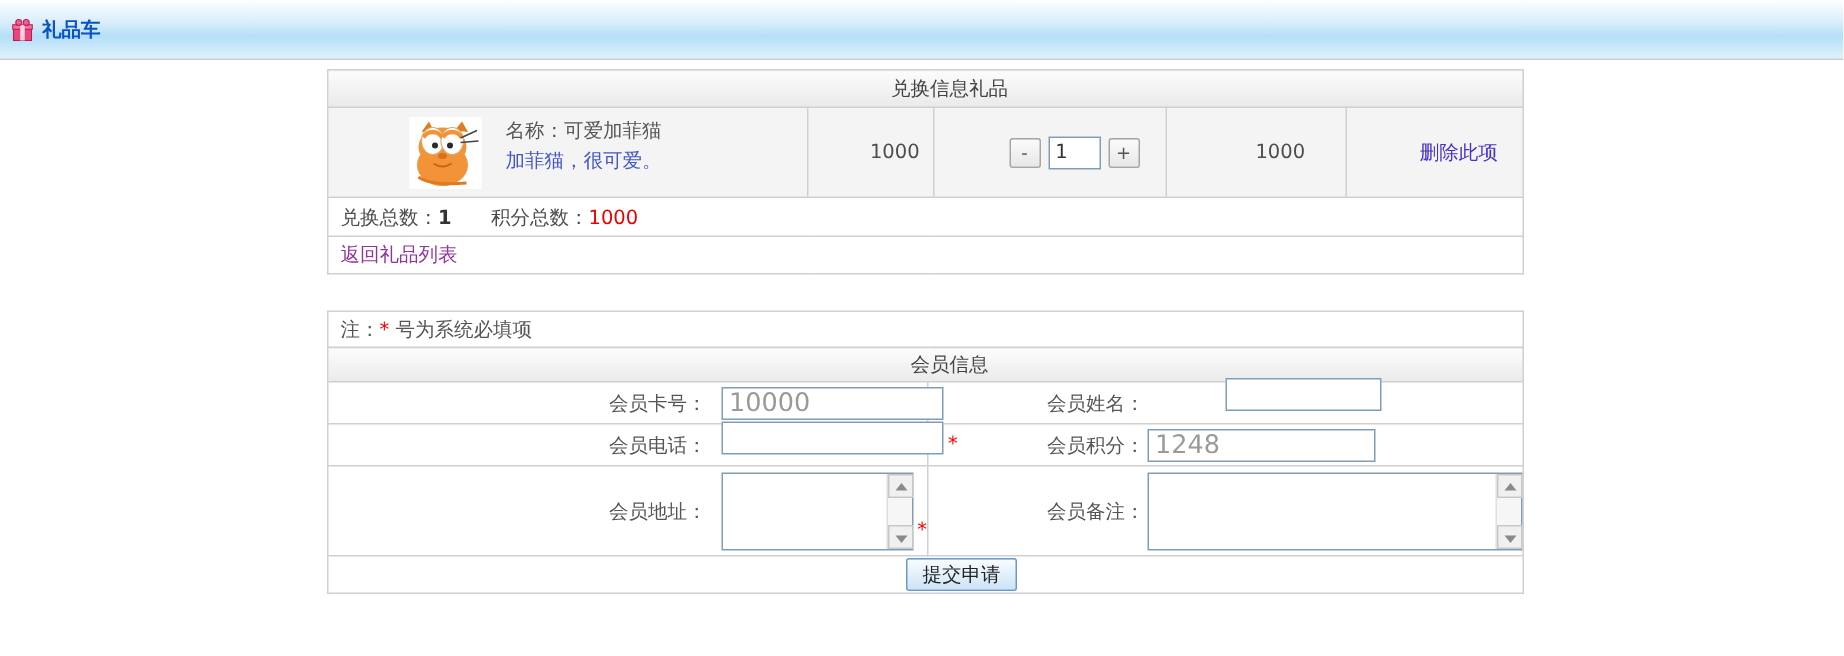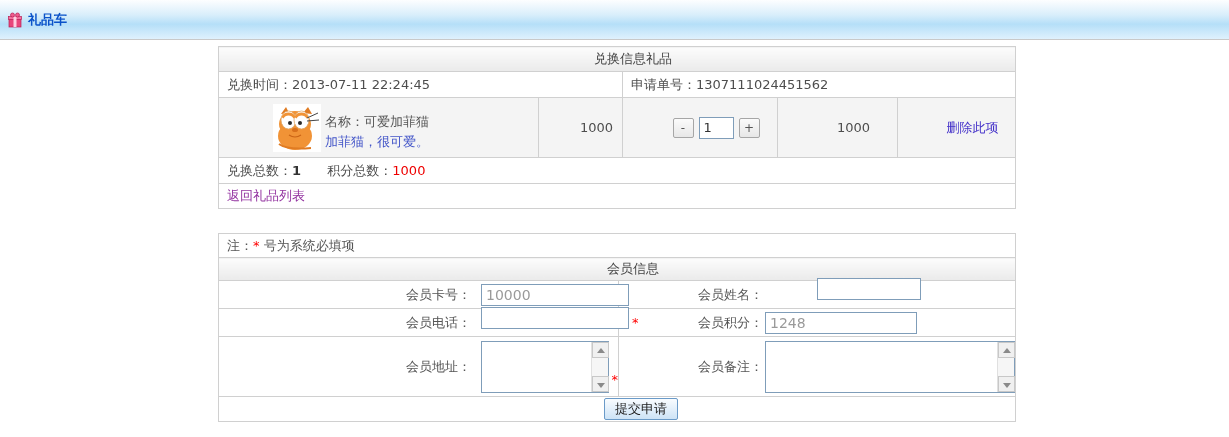--- a/index.html
+++ b/index.html
@@ -18,21 +18,21 @@
   table, td, th { border: 1px solid #d0d0d0; padding-left: 32px; }
   table { border-color: #c2c2c2; }
   th { font-weight: normal; }
   .hdr { background: linear-gradient(180deg, #fcfcfc, #eaeaea); color: #444;
     text-align: center; height: 25px; }
   td { background: #fff; }
 
   
   .info-cell { height: 26px; padding-left: 8px; color: #4d4d4d; }
   .gift-row td { background: #f4f4f4; height: 60px; text-align: center; }
-  .gift-cell { display: flex; align-items: flex-end; padding-left: 22px; gap: 4px; text-align: left; }
+  .gift-cell { display: flex; align-items: flex-start; padding-left: 22px; gap: 16px; text-align: left; }
   .gift-img { width: 48px; height: 48px; background: #fff; display: block; }
   .gift-text { line-height: 20px; }
   .gift-name { color: #555; }
   .gift-desc { color: #4355c8; cursor: pointer; }
   .link-del { color: #4431c9; cursor: pointer; text-decoration: none; }
   .qty-box { display: inline-flex; align-items: center; gap: 5px; }
   .qty-btn { width: 21px; height: 20px; border: 1px solid #a6a6a6; border-radius: 2px;
     background: linear-gradient(#fbfbfb, #e7e7e7); color: #555; font-size: 12px;
     line-height: 18px; text-align: center; cursor: pointer; }
   .qty-input { width: 35px; height: 22px; border: 1px solid #7f9db9; padding-left: 4px;
@@ -44,21 +44,21 @@
   .link-back { color: #9333a0; cursor: pointer; }
 
   
   .member { margin-top: 24px; }
   .note-cell { height: 24px; padding-left: 8px; color: #555; }
   .f-row td { height: 28px; }
   .f-cell { display: flex; align-items: center; }
   .flabel { display: inline-block; width: 220px; text-align: right; color: #555; flex: 0 0 220px; }
   .flabel-r { display: inline-block; width: 112px; text-align: right; color: #555; flex: 0 0 112px; }
   .t-input { height: 22px; border: 1px solid #7f9db9; background: #fff; padding-left: 4px;
-    font-size: 14px; font-family: inherit; color: #333; }
+    font-size: 17px; font-family: inherit; color: #333; }
   .w148 { width: 148px; margin-left: 10px; }
   .grayval { color: #9a9a9a; }
   .inp-name { width: 104px; margin-left: 54px; position: relative; top: -6px; }
   .inp-phone { position: relative; top: -5px; }
   .star { color: #ff0000; margin-left: 3px; }
   .ta-row td { height: 60px; }
   .ta-wrap { position: relative; border: 1px solid #7f9db9; background: #fff; height: 52px; }
   .ta-addr { width: 148px; margin-left: 10px; }
   .ta-rem  { width: 262px; margin-left: 2px; }
   .ta-wrap textarea { position: absolute; left: 0; top: 0; bottom: 0; right: 17px;
@@ -102,24 +102,20 @@
         <col style="width:320px">
         <col style="width:84px">
         <col style="width:155px">
         <col style="width:120px">
         <col style="width:118px">
       </colgroup>
     <tbody>
         <tr>
       <th class="hdr" colspan="5">兑换信息礼品</th>
     </tr>
-    <tr>
-      <td class="info-cell" colspan="2"><span>兑换时间：</span><span>2013-07-11 22:24:45</span></td>
-      <td class="info-cell" colspan="3"><span>申请单号：</span><span>1307111024451562</span></td>
-    </tr>
     <tr class="gift-row">
       <td>
         <div class="gift-cell">
           <span class="gift-img">
             <svg width="48" height="48" viewBox="0 0 48 48">
               <rect width="48" height="48" fill="#ffffff"></rect>
               <ellipse cx="22" cy="32" rx="17" ry="14" fill="#f19336"></ellipse>
               <path d="M8 10 L13 3 L16 9 Z" fill="#e07b22"></path>
               <path d="M30 9 L35 3 L39 10 Z" fill="#e07b22"></path>
               <ellipse cx="22" cy="20" rx="16" ry="13" fill="#f19336"></ellipse>

